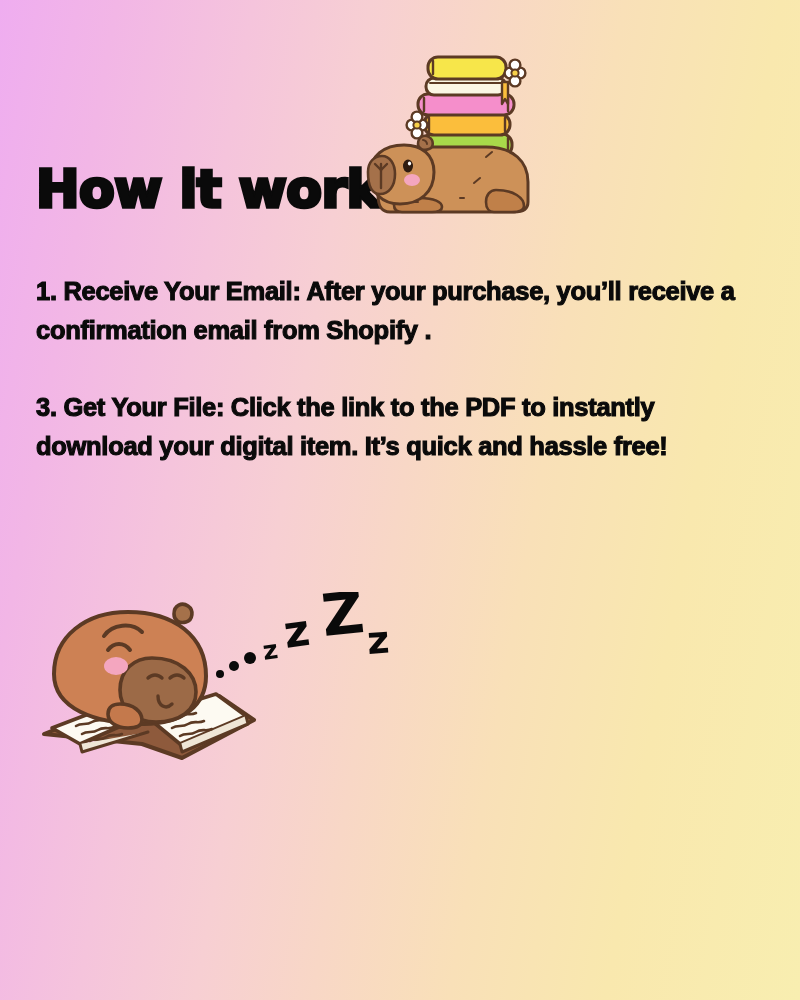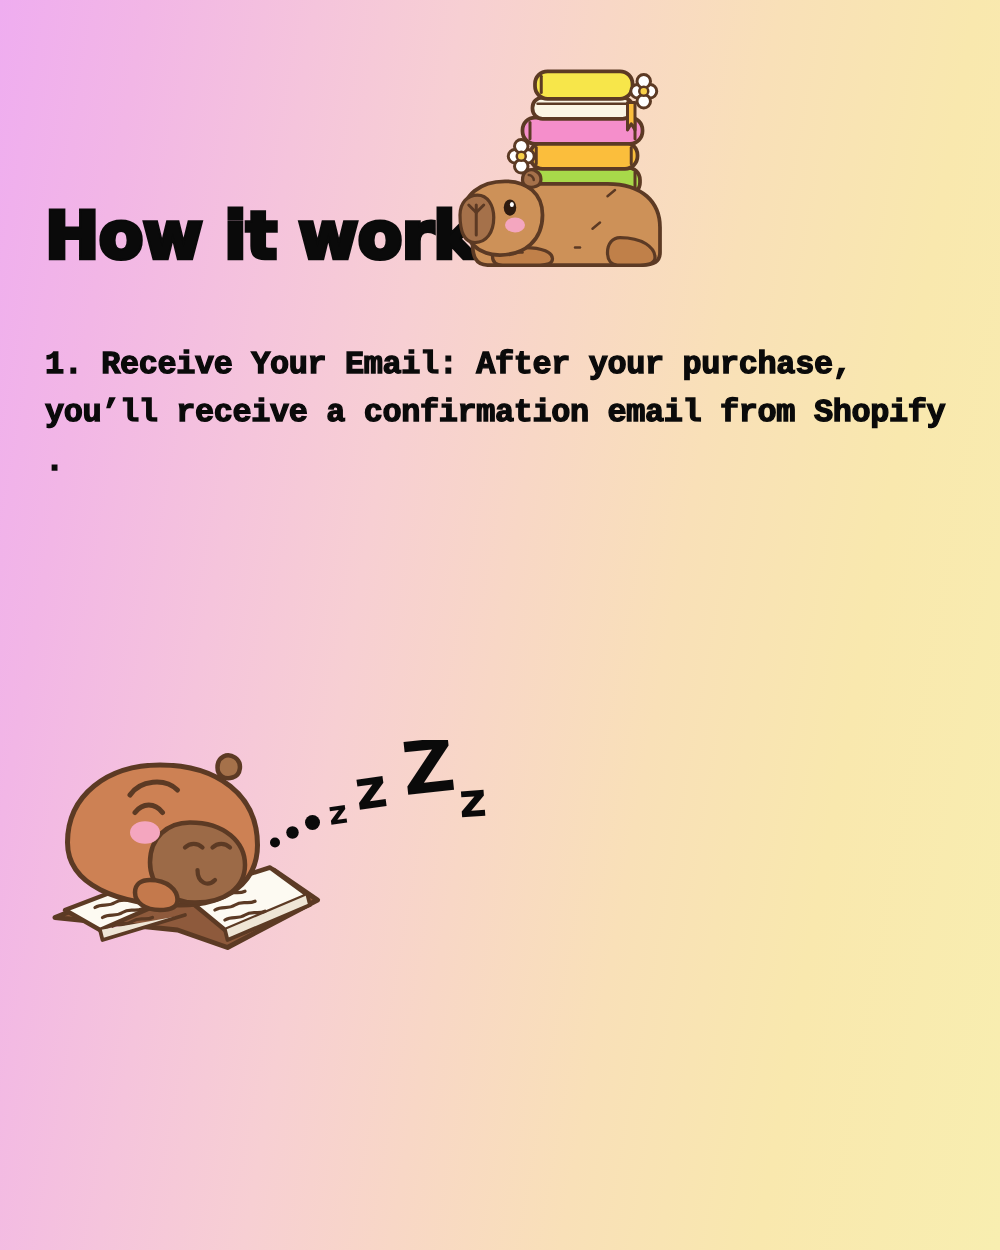--- a/index.html
+++ b/index.html
@@ -47,21 +47,21 @@
   }
 
   
   .steps {
     position: absolute;
     left: 36px;
     top: 272px;
     width: 726px;
   }
   .step {
-    font-family: Liberation Mono, monospace;
+    font-family: Liberation Sans, sans-serif;
     font-size: 25.5px;
     line-height: 39px;
     font-weight: 700;
     letter-spacing: -0.3px;
     color: #0a0a0a;
     -webkit-text-stroke: 1.1px #0a0a0a;
     paint-order: stroke fill;
     margin: 0 0 38px 0;
   }
   .step:last-child { margin-bottom: 0; }
@@ -238,15 +238,16 @@
         <text x="240" y="68" font-size="26" transform="rotate(-8 240 68)">z</text>
         <text x="262" y="56" font-size="44" transform="rotate(-8 262 56)">z</text>
         <text x="300" y="44" font-size="58" transform="rotate(-6 300 44)">Z</text>
         <text x="344" y="62" font-size="38" transform="rotate(-4 344 62)">z</text>
       </g>
     </svg>
   </div>
 
   <div class="steps">
     <p class="step">1. Receive Your Email: After your purchase, you’ll receive a confirmation email from Shopify .</p>
+    <p class="step">3. Get Your File: Click the link to the PDF to instantly download your digital item. It’s quick and hassle free!</p>
   </div>
 
 </div>
 
 </body></html>

